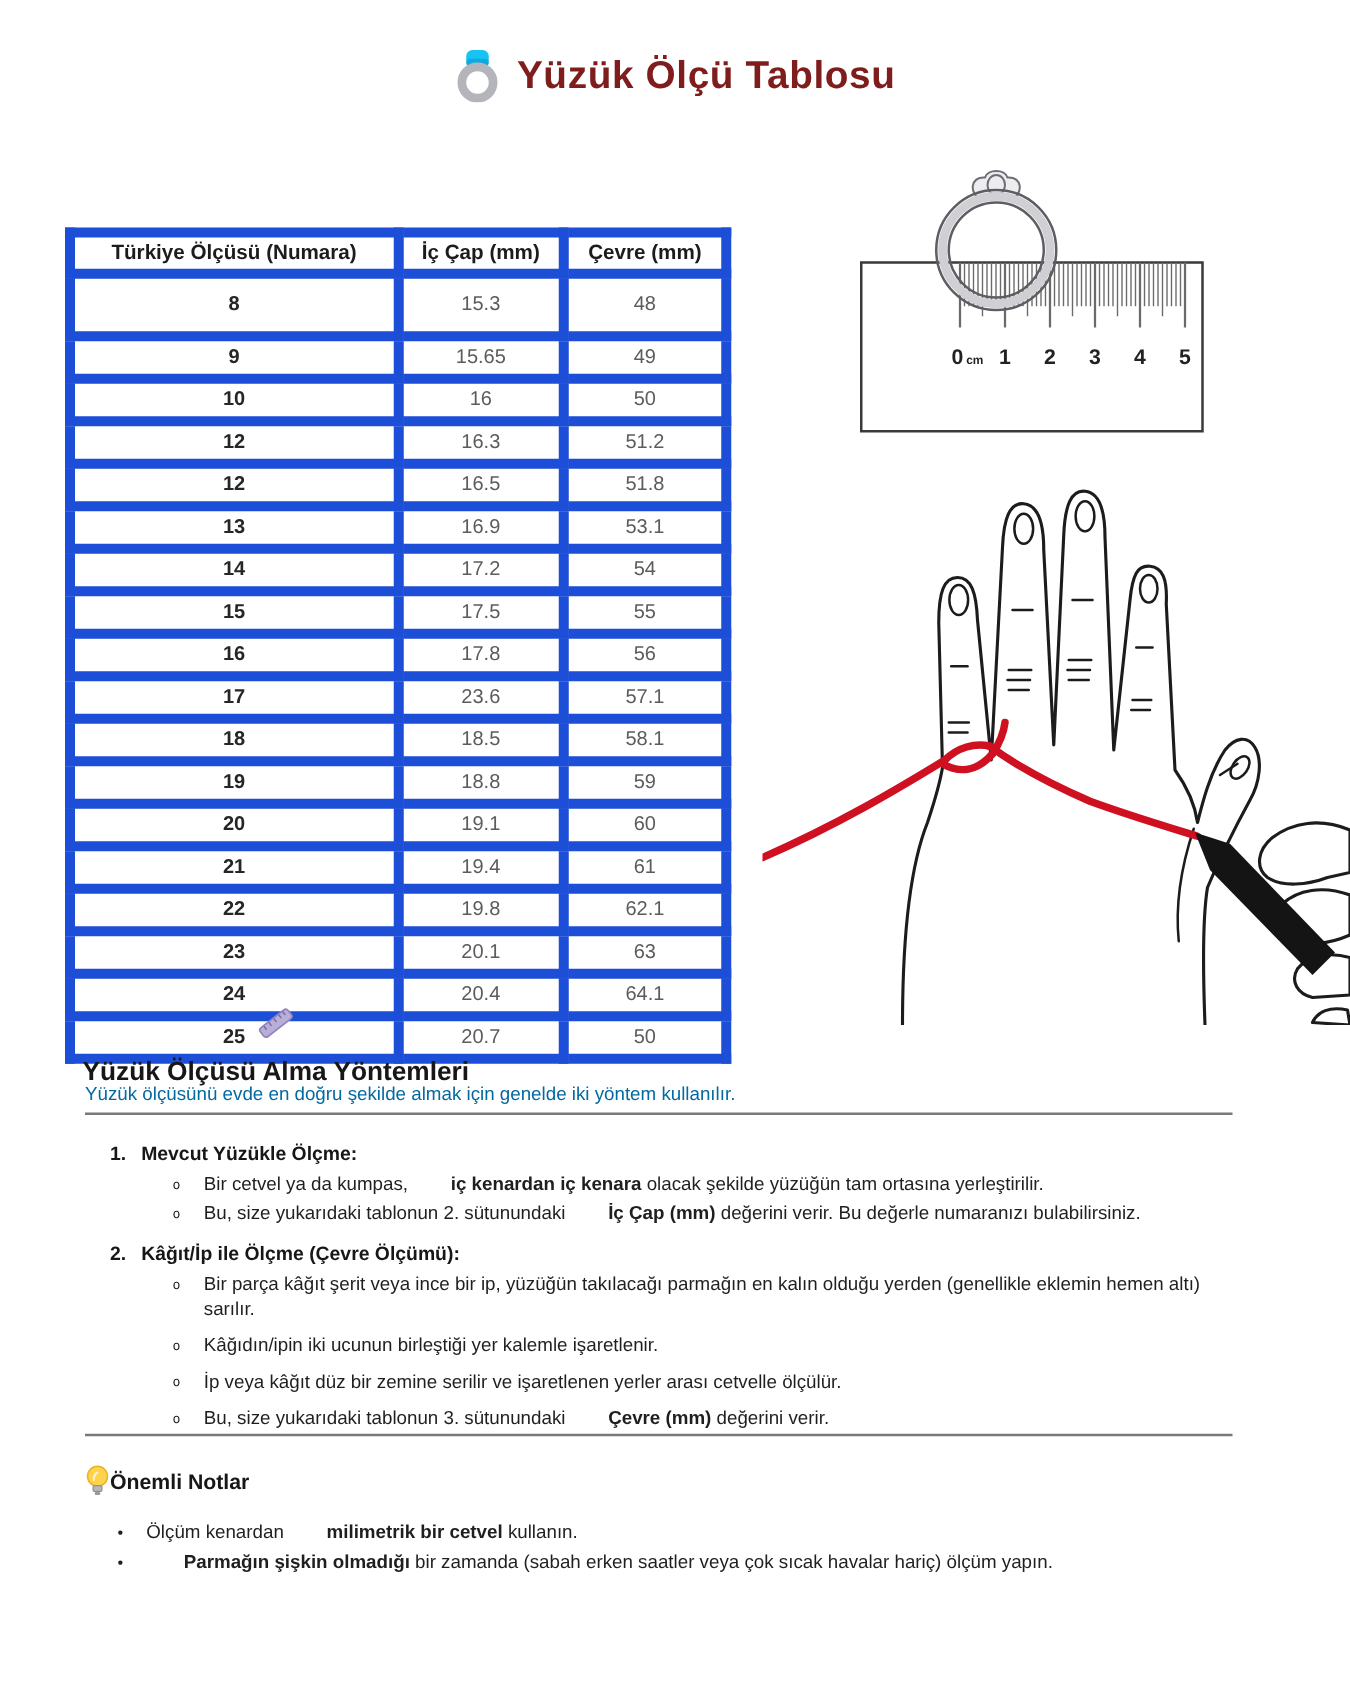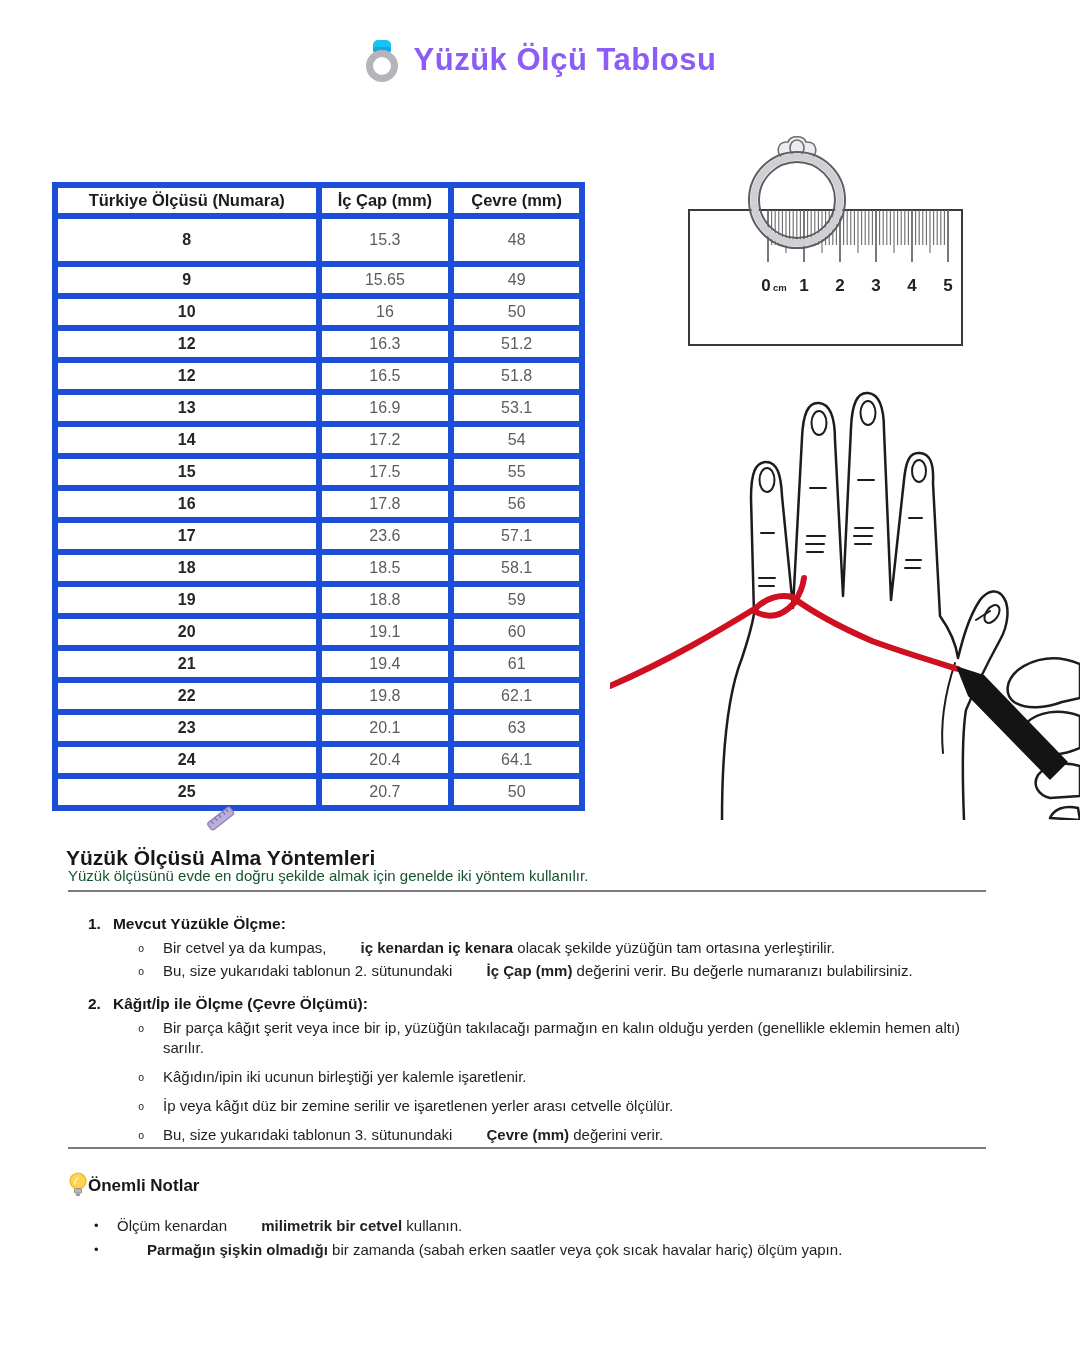--- a/index.html
+++ b/index.html
@@ -5,40 +5,40 @@
   html,body{margin:0;padding:0;}
   body{
     width:1080px;height:1350px;position:relative;background:#ffffff;
     font-family:"Liberation Sans",sans-serif;color:#1f1f1f;overflow:hidden;
   }
   .b{font-weight:bold;padding-left:30px;}
 
   
   .page-header{position:absolute;top:38px;left:0;width:100%;
     display:flex;justify-content:center;align-items:center;gap:14px;}
-  .page-header h1{margin:0;font-size:31px;font-weight:bold;color:#8b5cf6;letter-spacing:.5px;}
+  .page-header h1{margin:0;font-size:31px;font-weight:bold;color:#7f1d1d;letter-spacing:.5px;}
 
   
   table.size-table{position:absolute;left:52px;top:182px;width:533px;
     border-collapse:collapse;table-layout:fixed;border:3px solid #000;}
-  .size-table th,.size-table td{border:6px solid #1d4ed8;text-align:center;padding:0;}
+  .size-table th,.size-table td{border:8px solid #1d4ed8;text-align:center;padding:0;}
   .size-table th{height:25px;font-size:16.5px;font-weight:bold;color:#1c1c1c;}
   .size-table tbody td{height:26px;font-size:16px;color:#5c5c5c;}
   .size-table tbody td:first-child{font-weight:bold;color:#262626;}
   .size-table tr.tall td{height:42px;}
 
   
   .ruler-illu{position:absolute;left:670px;top:133px;}
   .hand-illu{position:absolute;left:610px;top:368px;}
 
   
   .sec-head{position:absolute;display:flex;align-items:center;gap:12px;flex-direction:column;}
   .sec-head.methods-head{left:66px;top:804px;}
   .sec-head .sec-title{font-size:21px;font-weight:bold;color:#171717;}
-  .intro{position:absolute;left:68px;top:852px;font-size:15px;color:#14532d;}
+  .intro{position:absolute;left:68px;top:852px;font-size:15px;color:#0369a1;}
   .hr{position:absolute;left:68px;width:918px;height:2px;background:#7a7a7a;}
   .hr1{top:890px;} .hr2{top:1147px;}
 
   .methods{position:absolute;left:68px;top:915px;width:920px;}
   .m-head{display:flex;gap:12px;margin:0 0 5px 20px;font-size:15.5px;font-weight:bold;color:#171717;}
   .m-bullet{display:flex;gap:16px;margin:0 0 3px 70px;font-size:15px;line-height:20px;color:#1f1f1f;}
   .m-bullet .marker{font-family:"DejaVu Sans Mono",monospace;font-size:10.5px;line-height:20px;width:9px;flex:0 0 auto;}
   .m-item2{margin-top:14px;}
   .m-item2 .m-bullet{margin-bottom:9px;}
 

